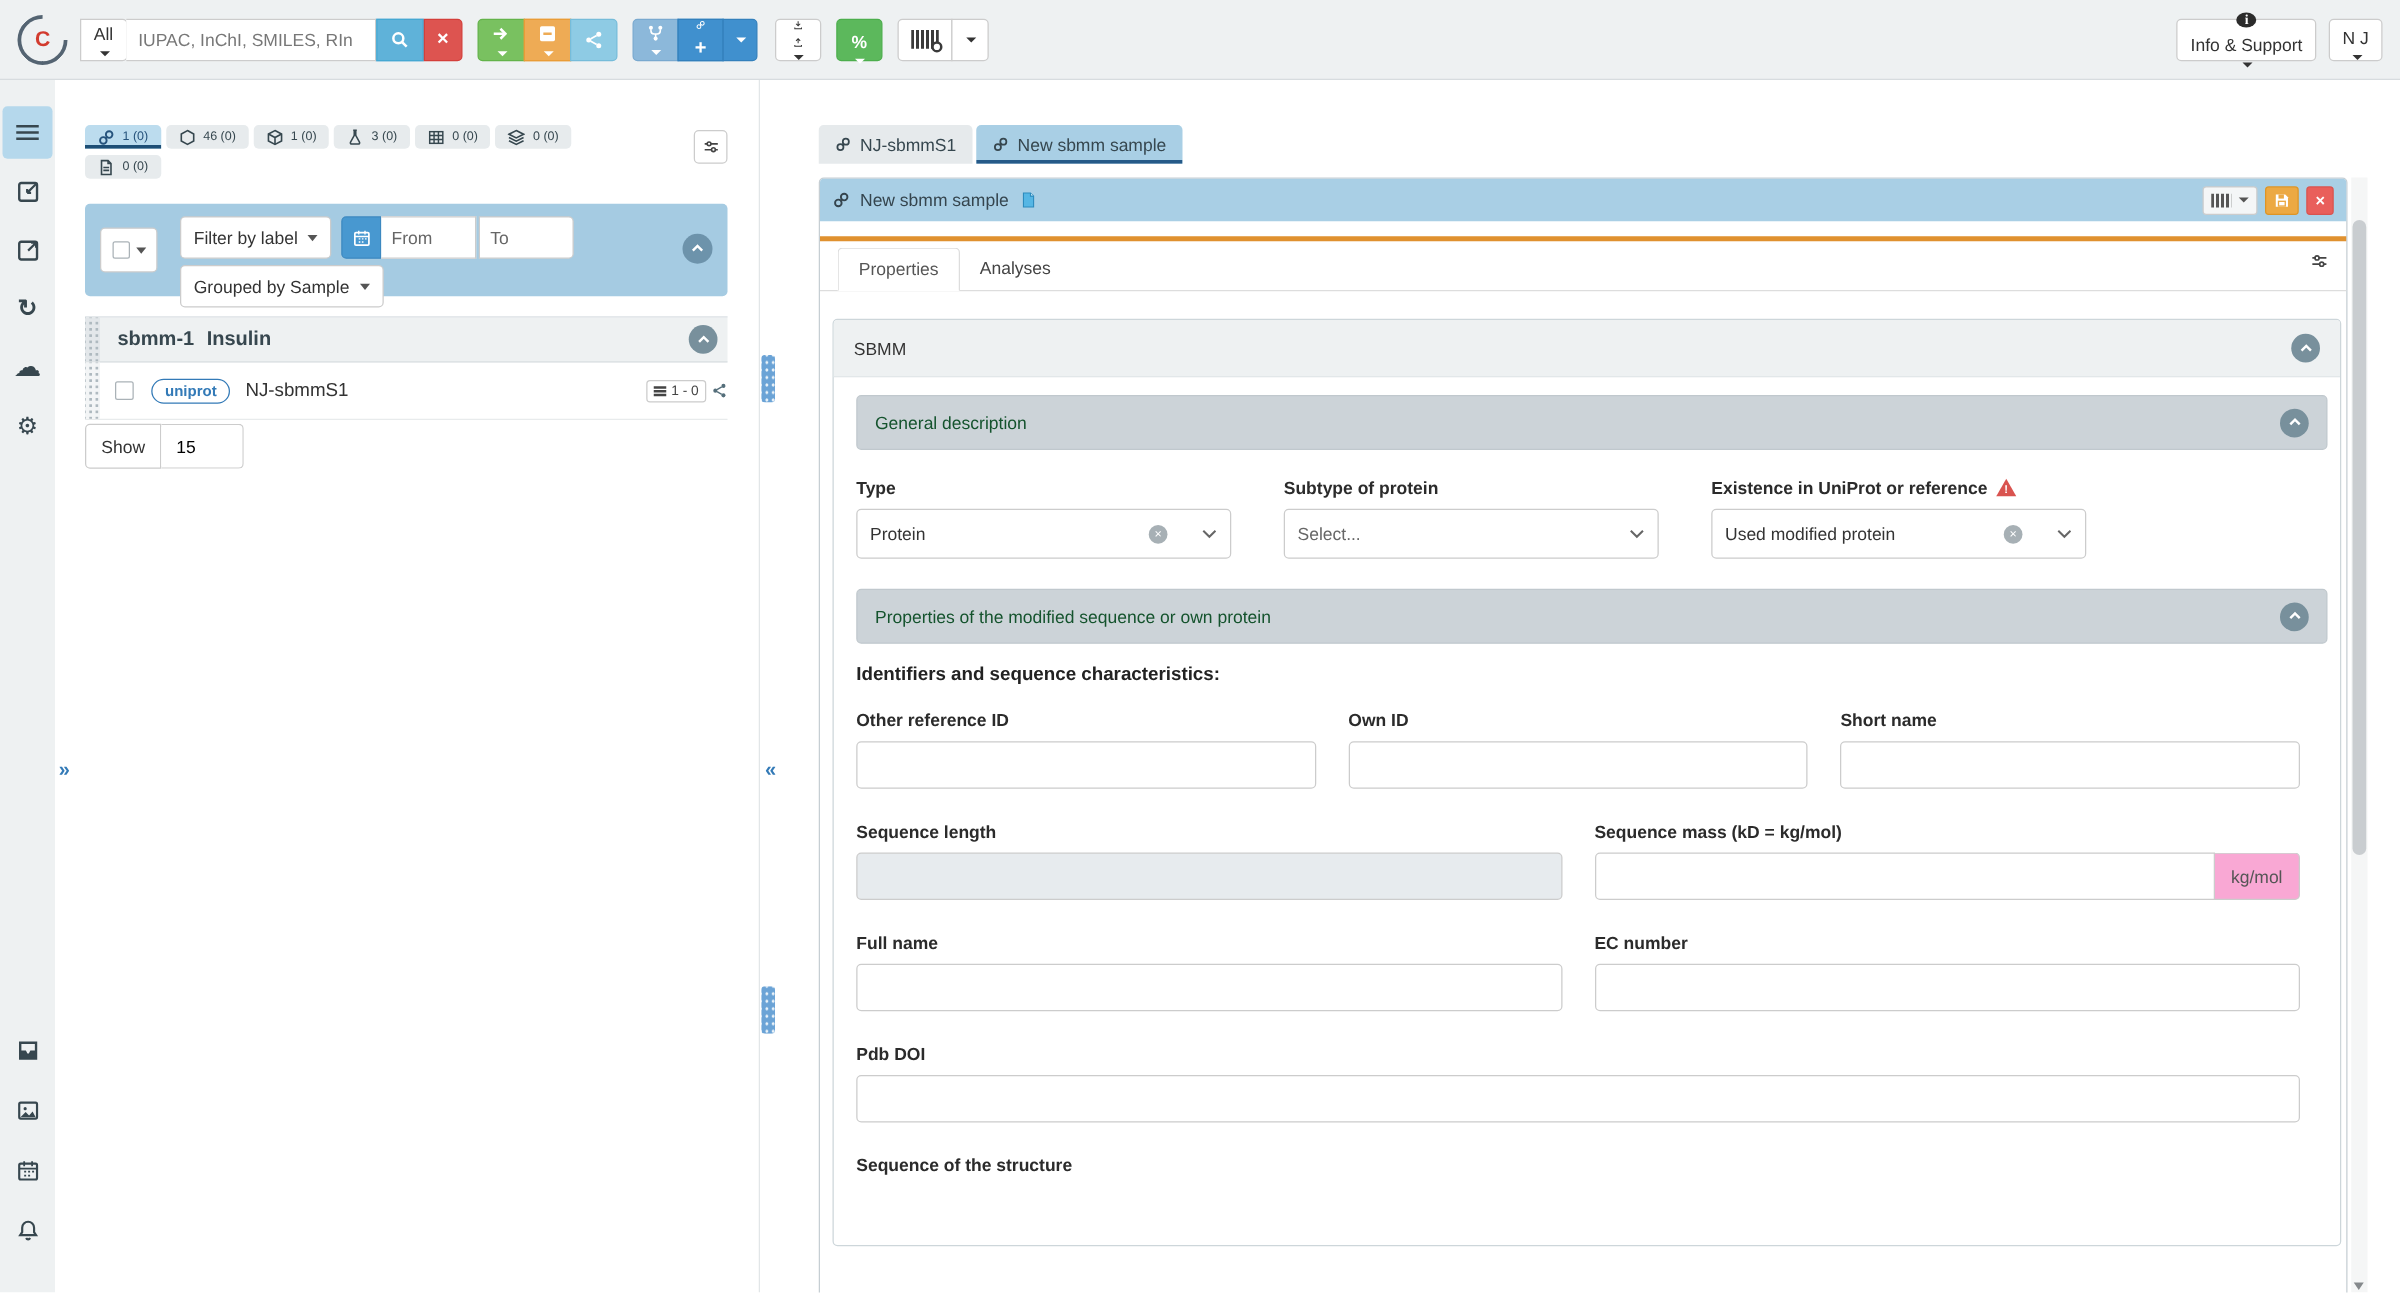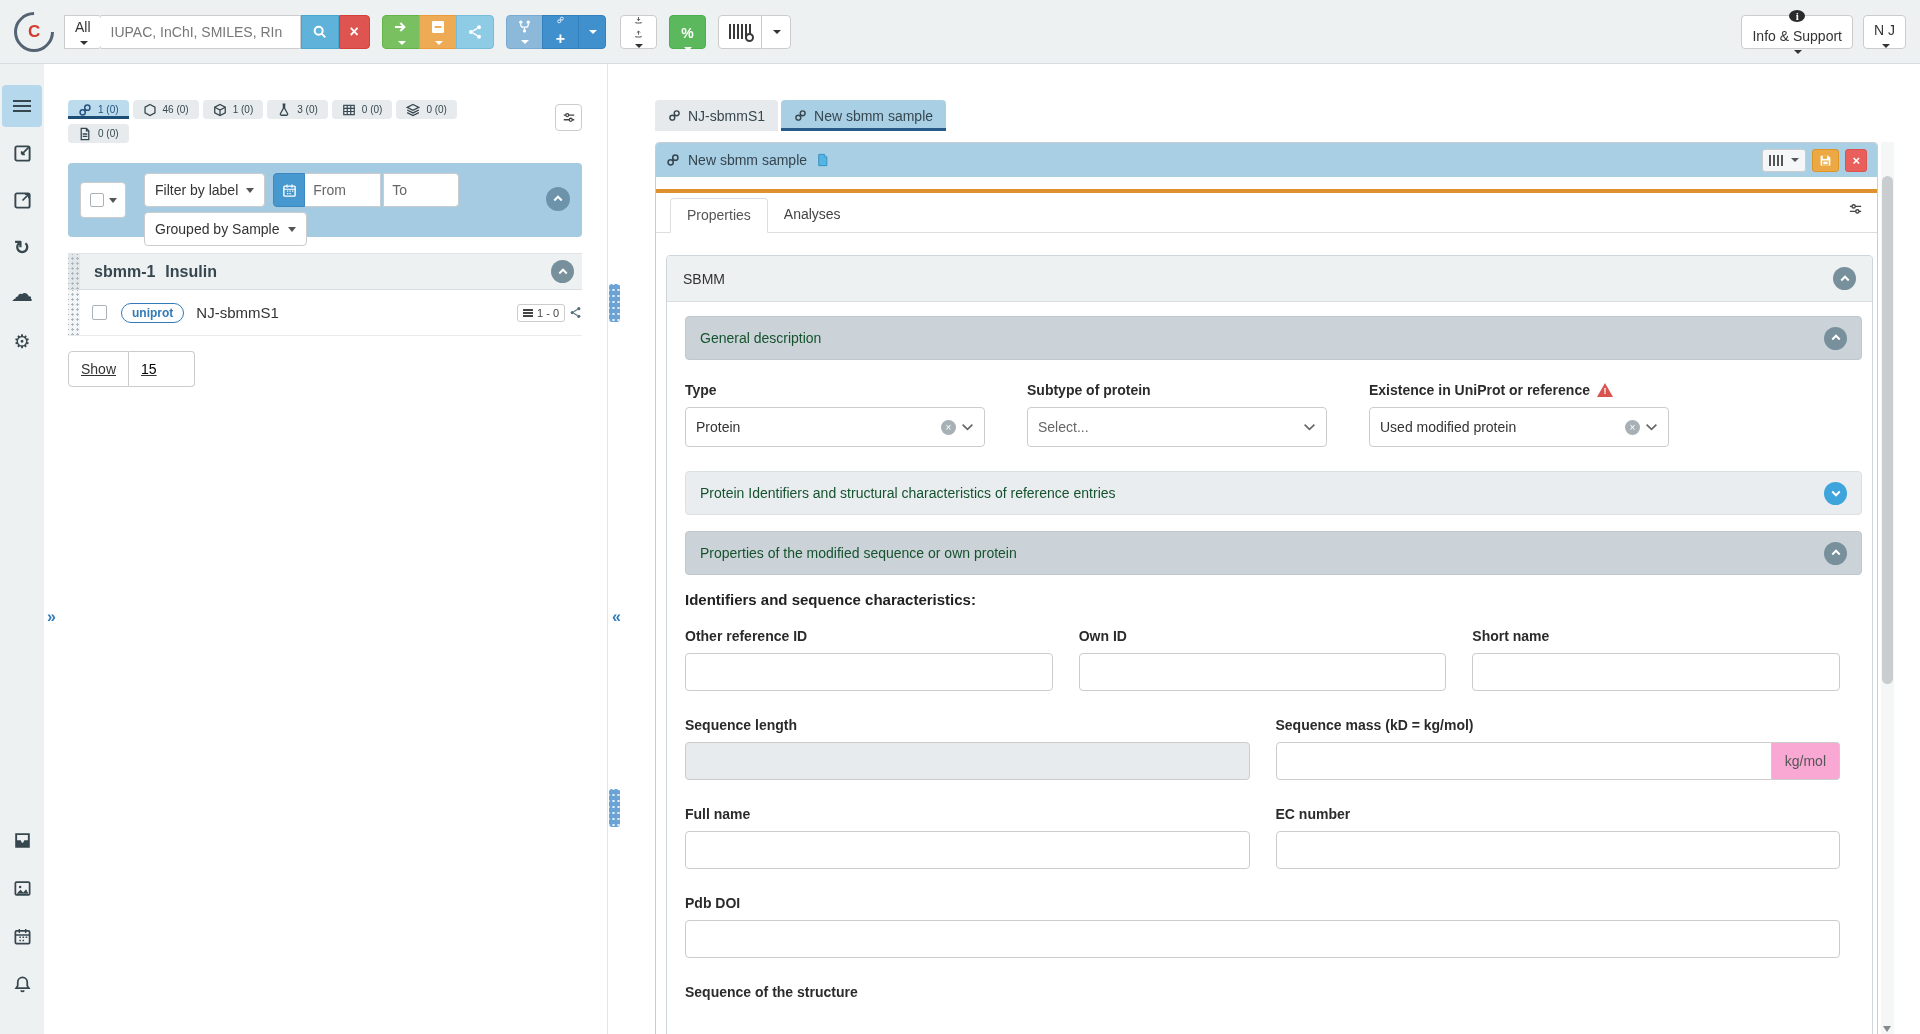--- a/index.html
+++ b/index.html
@@ -78,21 +78,21 @@
 
   .sample-row { height:46px; border-bottom:1px solid #e8ebec; display:flex; align-items:center; }
   .sample-row .dragstrip { background-color:#f3f5f6; }
   .sample-row .checkbox { margin-left:12px; width:15px; height:15px; }
   .badge-uniprot { margin-left:14px; border:1px solid #337ab7; color:#337ab7; border-radius:10px; padding:2px 10px; font-size:12px; font-weight:bold; cursor:pointer; }
   .sample-name { margin-left:12px; font-size:15px; color:#333; }
   .sample-tools { margin-left:auto; display:flex; align-items:center; gap:4px;text-align:center; }
   .cnt-box { border:1px solid #ccc; border-radius:3px; padding:2px 5px; display:flex; align-items:center; gap:4px; font-size:11px; color:#444; cursor:pointer; }
   .mini-lines { width:10px; height:2px; background:#444; box-shadow:0 3px 0 #444, 0 -3px 0 #444; }
 
-  .show-row { margin-top:15px; display:inline-flex;text-decoration:underline; }
+  .show-row { margin-top:3px; display:inline-flex; }
   .show-addon { height:36px; border:1px solid #ccc; border-radius:4px 0 0 4px; background:#fff; display:flex; align-items:center; padding:0 12px; color:#333; }
   .show-input { width:66px; height:36px; border:1px solid #ccc; border-left:none; border-radius:0 4px 4px 0; padding:0 12px; font-size:14px; font-family:"Liberation Sans",sans-serif; }
   .lp-collapse { position:absolute; right:-14px; bottom:408px; color:#337ab7; font-size:16px; font-weight:bold; z-index:5; cursor:pointer; }
 
   
   .gutter { width:14px; flex:0 0 auto; background:#fff; border-left:1px solid #e2e6e8; position:relative; }
   .grip { position:absolute; left:1px; width:11px; height:38px; background:#6ba3d6; border-radius:3px; background-image:radial-gradient(#e8f1f8 1px, transparent 1.2px); background-size:5px 6px; background-position:2px 3px; cursor:row-resize; }
   .grip.g1 { top:220px; } .grip.g2 { top:725px; }
 
   
@@ -125,21 +125,21 @@
   .secbar { border-radius:4px; padding:0 14px; height:44px; display:flex; align-items:center; font-size:14px; color:#14532d; margin-bottom:16px; cursor:pointer; }
   .secbar.dark { background:#ccd3d8; border:1px solid #c0c8cd; }
   .secbar.light { background:#e9edf0; border:1px solid #dbe0e3; }
   .secbar .collapse-circle { margin-left:auto; width:23px; height:23px; }
 
   .flabel { font-size:14px; font-weight:bold; color:#2b2b2b; margin-bottom:9px; display:flex; align-items:center; gap:7px; }
   .row3-narrow { display:grid; grid-template-columns:300px 300px 300px; column-gap:42px; margin:22px 0 24px; }
   .row3 { display:grid; grid-template-columns:1fr 1fr 1fr; column-gap:26px; margin-bottom:26px; padding-right:22px; }
   .row2 { display:grid; grid-template-columns:1fr 1fr; column-gap:26px; margin-bottom:26px; padding-right:22px; }
   .row1 { margin-bottom:26px; padding-right:22px; }
-  .select { height:40px; border:1px solid #ccc; border-radius:4px; background:#fff; display:flex; align-items:center; padding:12px 10px; font-size:14px; color:#333; cursor:pointer; }
+  .select { height:40px; border:1px solid #ccc; border-radius:4px; background:#fff; display:flex; align-items:center; padding:12px 10px; font-size:14px; color:#333; cursor:pointer;gap:22px; }
   .select .val { flex:1; }
   .select .val.ph { color:#666; }
   .sel-x { width:15px; height:15px; border-radius:50%; background:#a7b0b5; color:#fff; font-size:10px; display:flex; align-items:center; justify-content:center; margin-right:5px; cursor:pointer; }
   .inp { height:38px; width:100%; border:1px solid #ccc; border-radius:4px; padding:0 12px; font-size:14px; font-family:"Liberation Sans",sans-serif; background:#fff; }
   .inp:disabled { background:#e7ebee; }
   .subhead { font-size:15px; font-weight:bold; color:#222; margin:2px 0 20px; }
   .igroup { display:flex; }
   .igroup .inp { border-radius:4px 0 0 4px; }
   .iaddon { height:38px; border:1px solid #ccc; border-left:none; border-radius:0 4px 4px 0; background:#f9a8d4; display:flex; align-items:center; padding:0 13px; color:#555; font-size:14px; }
   .warn-tri { position:relative; width:0; height:0; border-left:8px solid transparent; border-right:8px solid transparent; border-bottom:14px solid #d9534f; }
@@ -594,28 +594,20 @@
                 <div class="select">
                   <span class="val">Used modified protein</span>
                   <span class="sel-x">×</span>
                   <svg width="13" height="10" viewBox="0 0 16 12" fill="none" stroke="#666" stroke-width="2">
                       <path d="M2 3 L8 9 L14 3"></path>
                     </svg>
                 </div>
               </div>
             </div>
 
-            <div class="secbar light">
-              <span>Protein Identifiers and structural characteristics of reference entries</span>
-              <div class="collapse-circle blue">
-                <svg width="12" height="12" viewBox="0 0 16 16" fill="none" stroke="#fff" stroke-width="2.6">
-                    <path d="M3 6 L8 11 L13 6"></path>
-                  </svg>
-              </div>
-            </div>
 
             <div class="secbar dark">
               <span>Properties of the modified sequence or own protein</span>
               <div class="collapse-circle">
                 <svg width="12" height="12" viewBox="0 0 16 16" fill="none" stroke="#fff" stroke-width="2.6">
                     <path d="M3 10 L8 5 L13 10"></path>
                   </svg>
               </div>
             </div>
 

